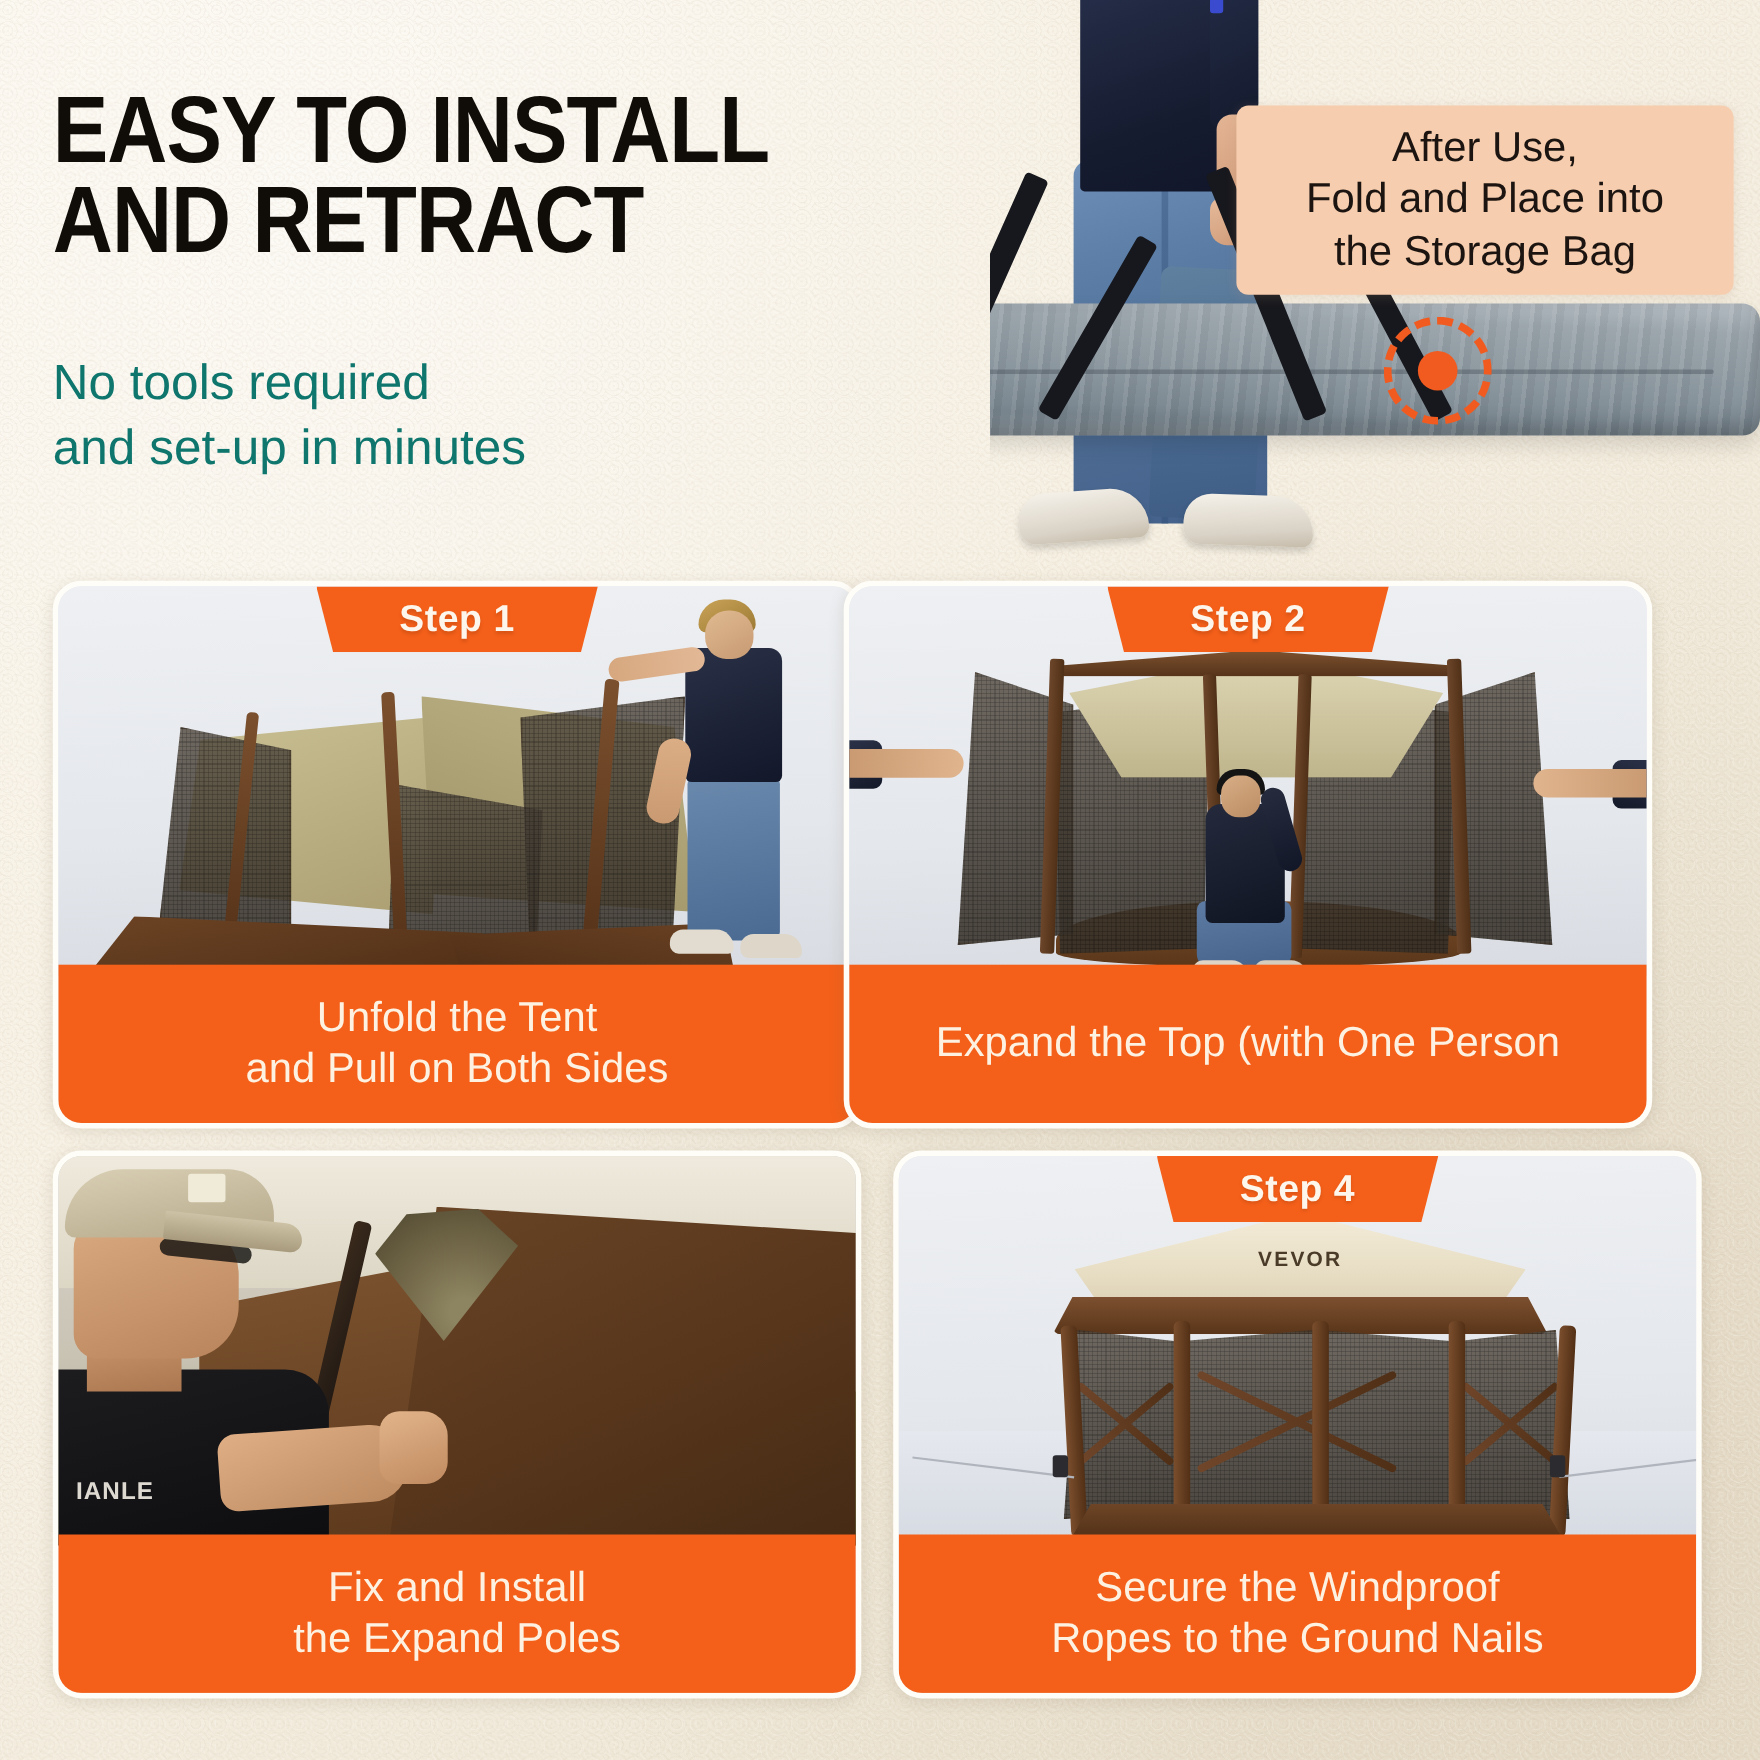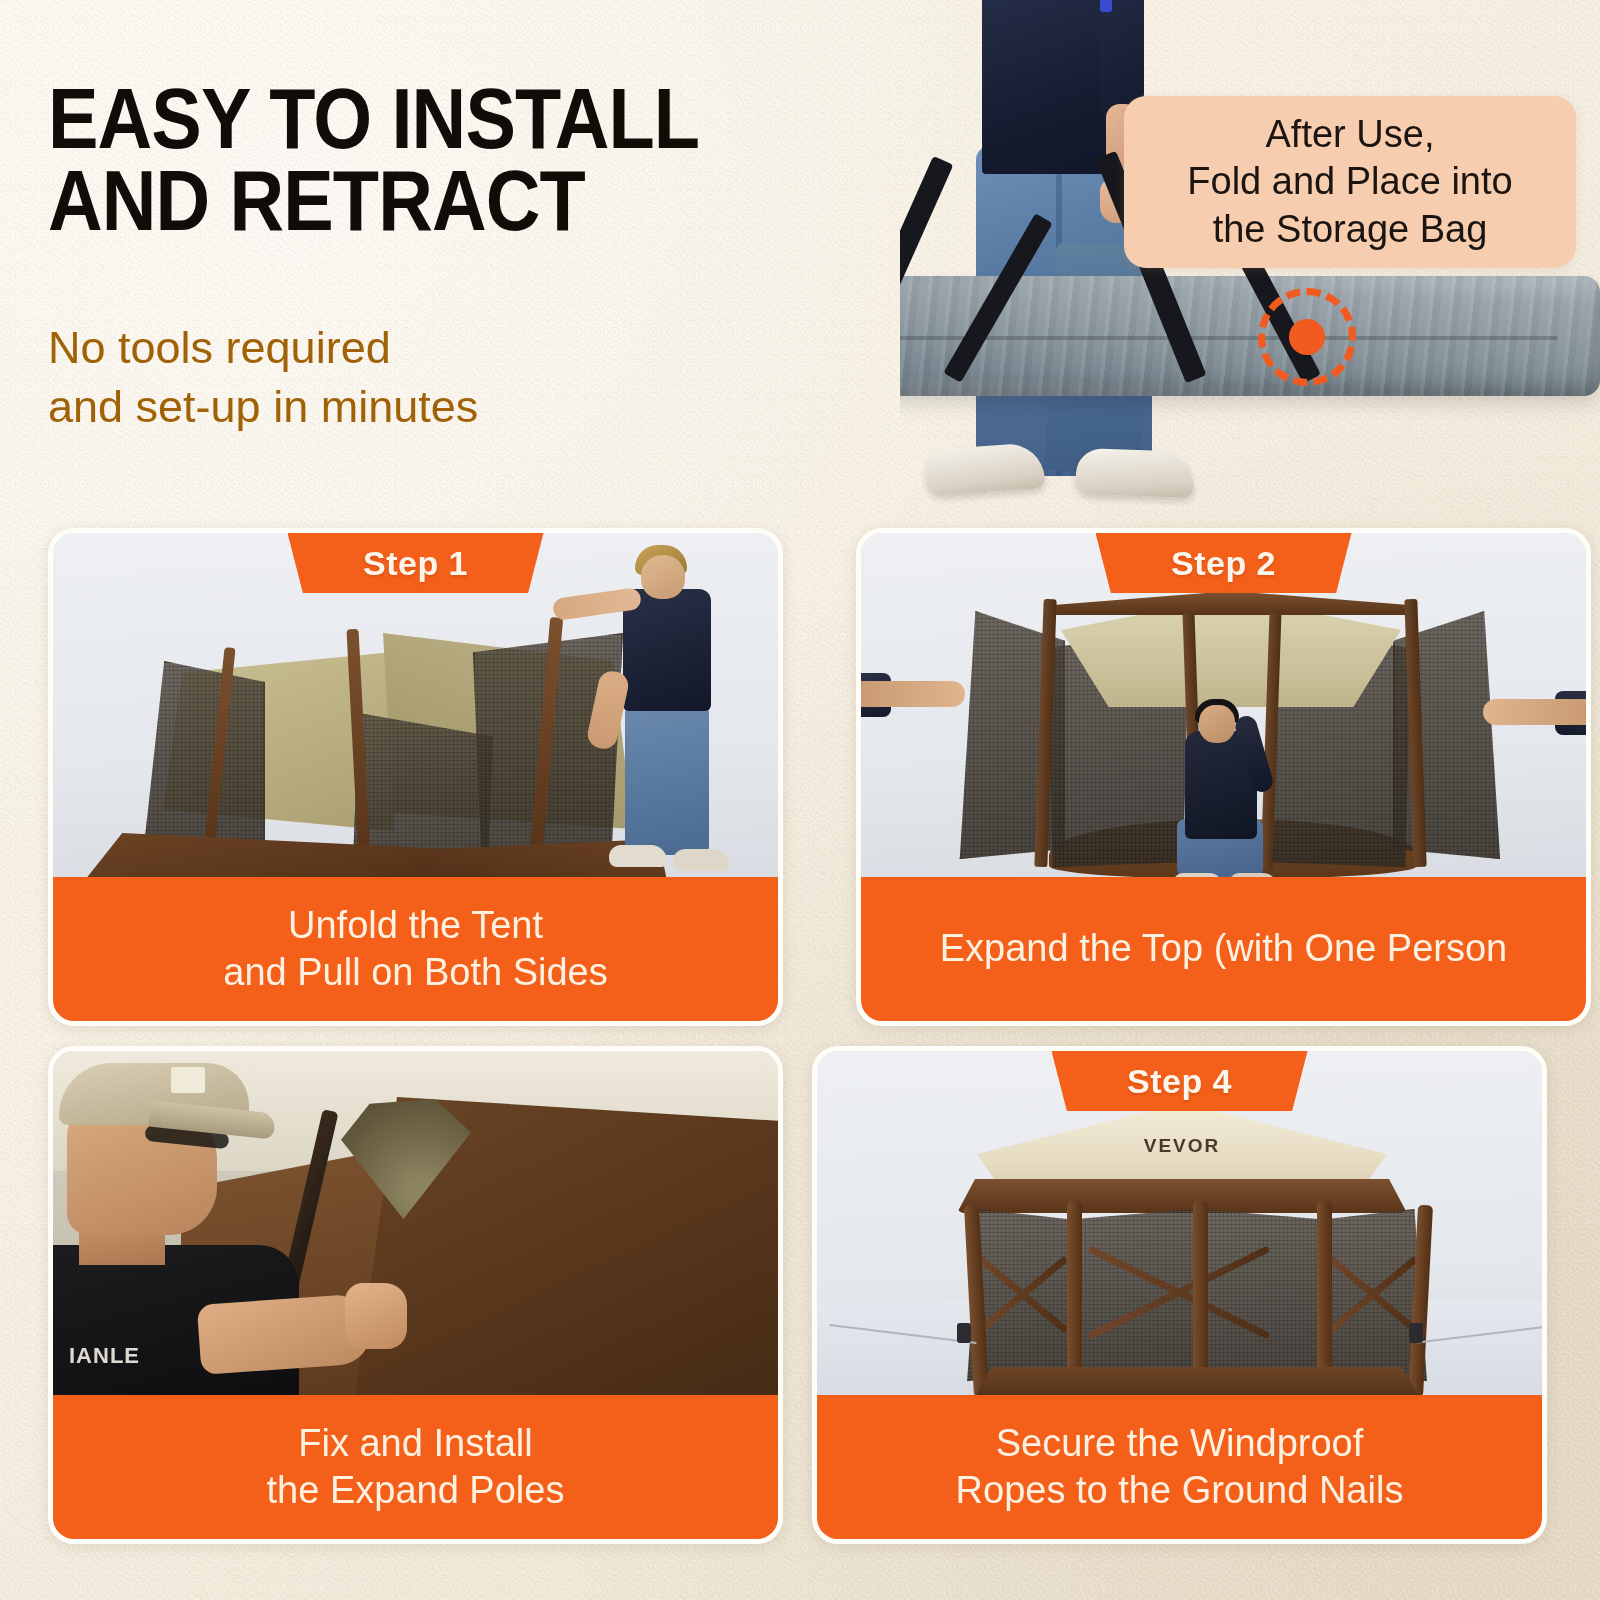--- a/index.html
+++ b/index.html
@@ -32,21 +32,21 @@
   }
   .h-line{
     font-family:"Liberation Sans Narrow","Liberation Sans", sans-serif;
     font-weight:700; color:#100d08;
     font-size:86px; line-height:.95; letter-spacing:-1px;
     transform:scaleX(.88); transform-origin:left center;
     white-space:nowrap;
   }
   #subhead{
     position:absolute; left:48px; top:318px; width:620px; z-index:6;
-    font-size:45px; line-height:1.32; color:#a16207; font-weight:400;
+    font-size:45px; line-height:1.32; color:#0f766e; font-weight:400;
   }
 
   
   #hero{
     position:absolute; left:900px; top:-6px; width:700px; height:512px;
     z-index:2; overflow:hidden;
   }
   
   .h-shirt{
     position:absolute; left:82px; top:-20px; width:142px; height:200px;
@@ -129,38 +129,38 @@
     background:#f25b20; border-radius:50%;
   }
   .bag-logo .ring{
     position:absolute; inset:0; border-radius:50%;
     border:7px dashed #f25b20;
   }
 
   
   #callout{
     position:absolute; left:1124px; top:96px; width:452px; height:172px;
-    background:#f6cdae; border-radius:22px; z-index:5;
+    background:#f6cdae; border-radius:11px; z-index:5;
     display:flex; flex-direction:column; align-items:center; justify-content:center;
     box-shadow:0 2px 10px rgba(180,140,110,.18);
   }
   #callout .c-line{
     font-size:38px; line-height:1.24; color:#1b1410; text-align:center; white-space:nowrap;
   }
 
   
   .card{
     position:absolute; width:735px; height:498px;
     border-radius:26px; overflow:hidden; z-index:5;
     background:#e7eaef;
     border:5px solid #fffdf8;
     box-shadow:0 3px 14px rgba(120,100,70,.16);
   }
   #card-1{ left:48px;  top:528px; }
-  #card-2{ left:856px; top:528px; }
+  #card-2{ left:767px; top:528px; }
   #card-3{ left:48px;  top:1046px; }
   #card-4{ left:812px; top:1046px; }
 
   .photo{
     position:absolute; left:0; top:0; right:0; height:354px; overflow:hidden;
   }
   .photo.studio{ background:linear-gradient(178deg,#eef0f3 0%, #e4e7ec 62%, #d8dce2 100%); }
   .photo.outdoor{ background:linear-gradient(178deg,#d9d6cc 0%, #c9c3b4 48%, #8f9a63 100%); }
 
   

